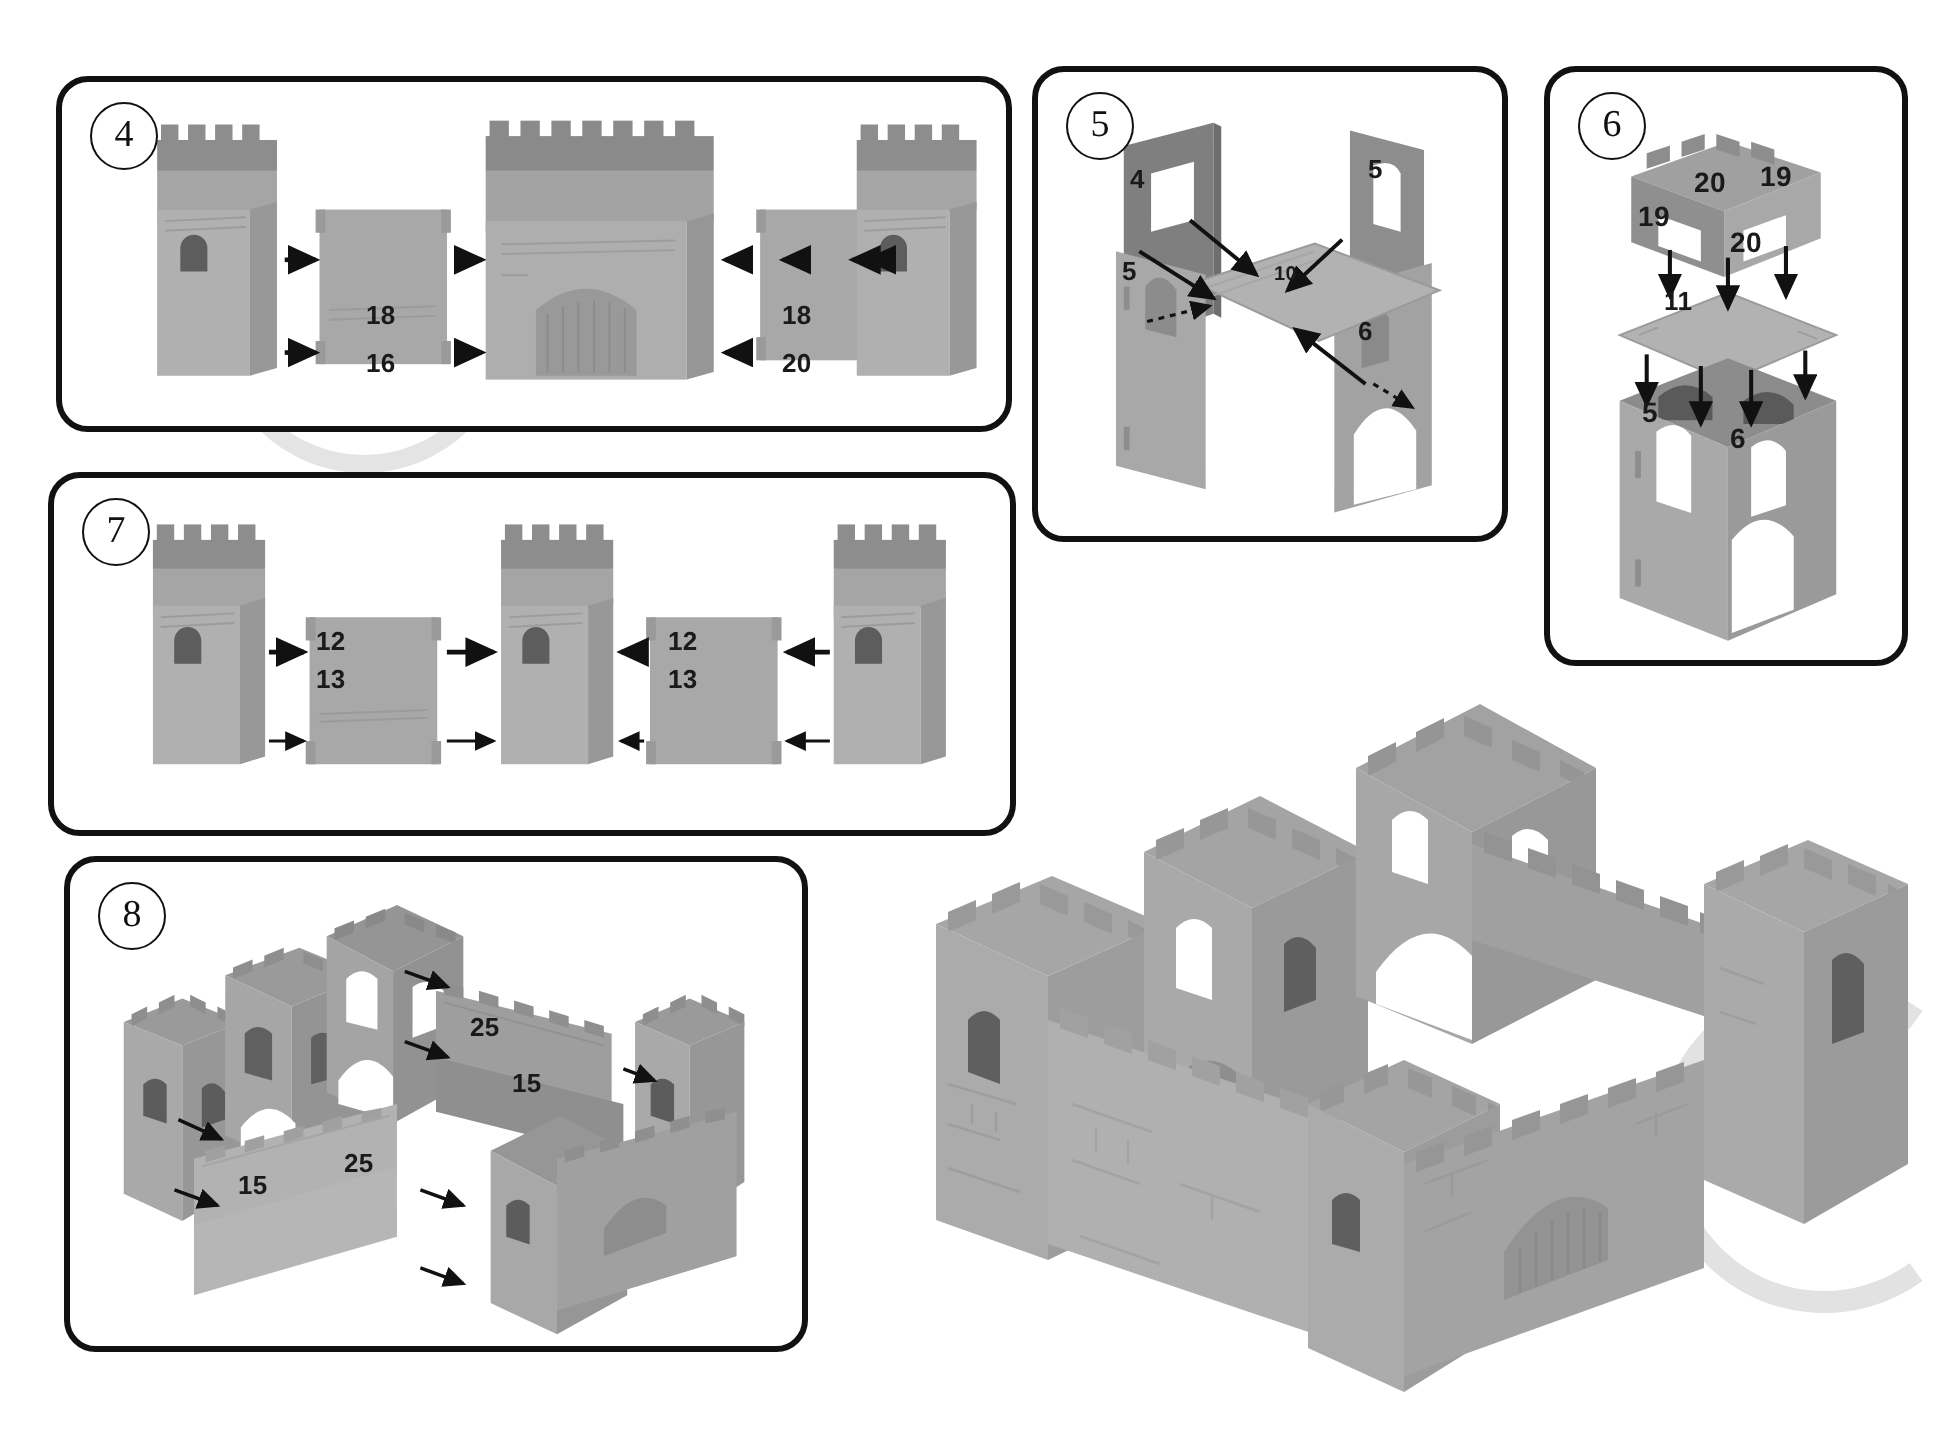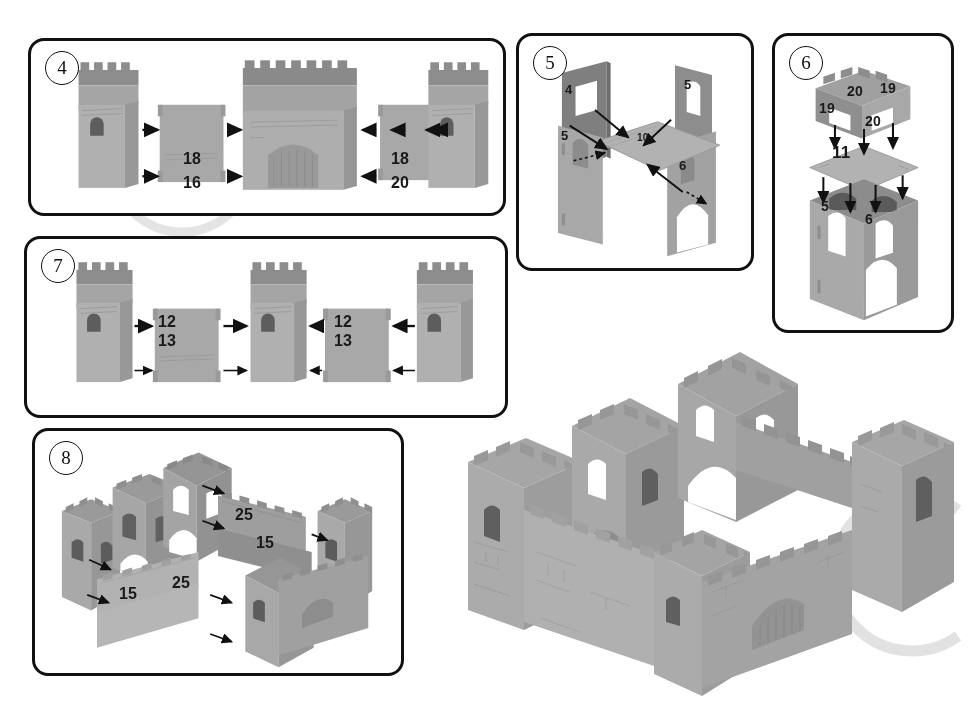--- a/index.html
+++ b/index.html
@@ -38,21 +38,21 @@
     border:1.6px solid #111;
     display:flex;align-items:center;justify-content:center;
     font-size:19px;color:#111;font-family:"Liberation Serif",serif;
     background:#fff;z-index:6;
   }
 
   .art{position:absolute;left:0;top:0;width:100%;height:100%;}
 
   
   .lbl{
-    position:absolute;font-size:16px;font-weight:700;color:#1a1a1a;
+    position:absolute;font-size:13px;font-weight:700;color:#1a1a1a;
     font-family:"Liberation Sans",sans-serif;z-index:5;letter-spacing:.2px;
     line-height:1;
   }
   #hero{position:absolute;left:430px;top:330px;width:540px;height:392px;}
 </style>
 </head>
 <body>
 
 <div class="sheet">
 
@@ -285,21 +285,21 @@
         <path d="M78 150 L78 180"></path>
         <path d="M104 152 L104 180"></path>
         <path d="M132 142 L132 166"></path>
       </g>
     </svg>
 
     <div class="lbl" style="left:72px;top:48px;font-size:14px;">20</div>
     <div class="lbl" style="left:105px;top:45px;font-size:14px;">19</div>
     <div class="lbl" style="left:44px;top:65px;font-size:14px;">19</div>
     <div class="lbl" style="left:90px;top:78px;font-size:14px;">20</div>
-    <div class="lbl" style="left:57px;top:108px;font-size:17px;">11</div>
+    <div class="lbl" style="left:57px;top:108px;font-size:13px;">11</div>
     <div class="lbl" style="left:46px;top:163px;font-size:14px;">5</div>
     <div class="lbl" style="left:90px;top:176px;font-size:14px;">6</div>
   </div>
 
   <div class="panel" id="panel-7">
     <div class="step-badge">7</div>
 
     <svg class="art" viewBox="0 0 484 182">
       <defs>
         <marker id="ah7" markerWidth="7" markerHeight="7" refX="6" refY="3.2" orient="auto">

